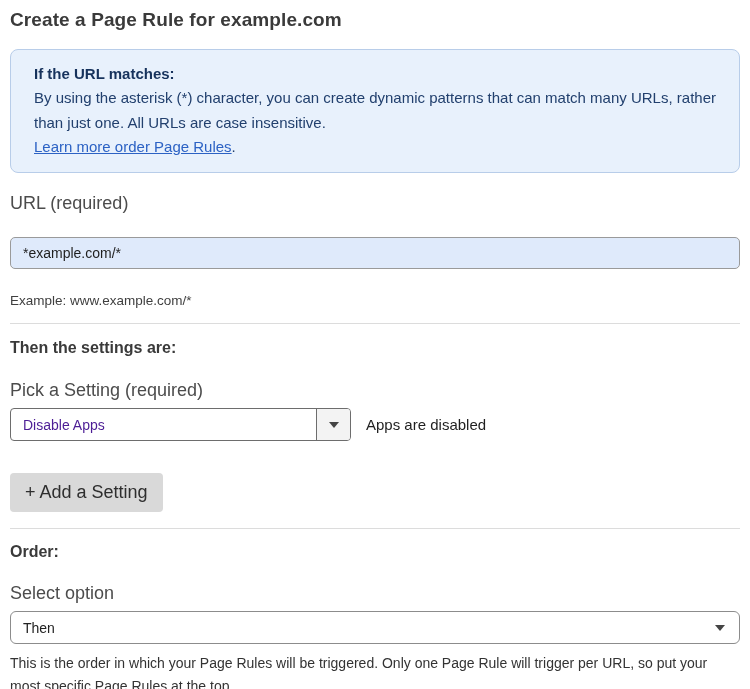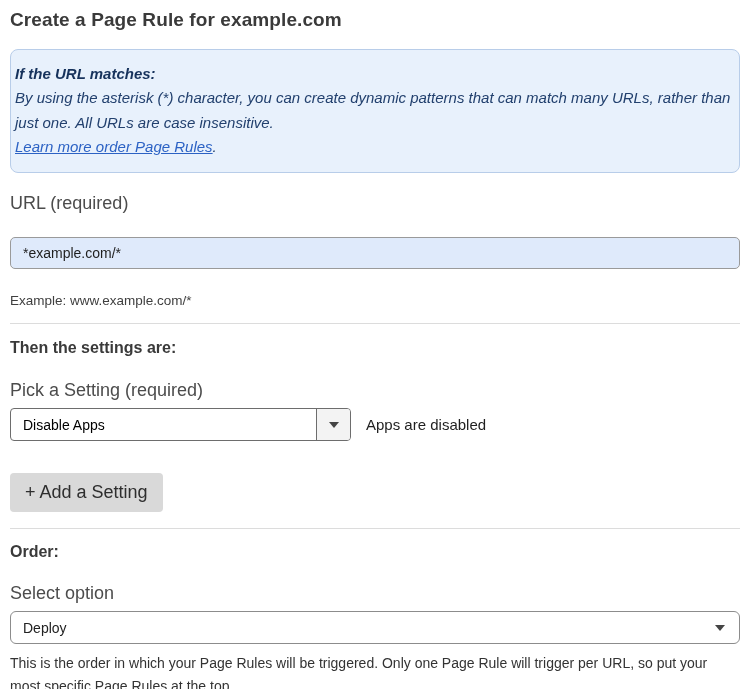--- a/index.html
+++ b/index.html
@@ -19,25 +19,24 @@
     color: #3a3a3a;
     letter-spacing: 0.1px;
   }
 
   
   .info-box {
     margin-top: 18px;
     background: #e8f1fc;
     border: 1px solid #b8cde9;
     border-radius: 8px;
-    padding: 12px 4px 13px;
+    padding: 12px 23px 13px;
     color: #1e3a66;
     font-size: 15px;
     line-height: 1.62;
-    font-style: italic;
   }
   .info-heading {
     font-weight: bold;
     color: #16325c;
     font-size: 15px;
   }
   .info-body { color: #22406e; }
   .info-link {
     color: #2c62c4;
     text-decoration: underline;
@@ -101,21 +100,21 @@
     align-items: stretch;
     cursor: pointer;
     overflow: hidden;
   }
   .combo-value {
     flex: 1;
     padding: 0 12px;
     display: flex;
     align-items: center;
     font-size: 14px;
-    color: #000000;
+    color: #4c1d95;
   }
   .combo-btn {
     width: 34px;
     background: #f3f3f3;
     border-left: 1px solid #6d6d6d;
     display: flex;
     align-items: center;
     justify-content: center;
     cursor: pointer;
   }
@@ -231,21 +230,21 @@
 
   <button class="add-setting-btn">+ Add a Setting</button>
 
   <hr class="divider" style="margin-top:16px;">
 
   <h2 class="section-heading" style="margin-top:14px;">Order:</h2>
 
   <div class="field-label order-label">Select option</div>
 
   <div class="order-select">
-    <span>Deploy</span>
+    <span>Then</span>
     <span class="caret-down"></span>
   </div>
 
   <div class="order-help">This is the order in which your Page Rules will be triggered. Only one Page Rule will trigger per URL, so put your most specific Page Rules at the top.</div>
 
   <hr class="divider">
 
   <div class="footer">
     <button class="btn btn-gray">Cancel</button>
     <button class="btn btn-gray">Save as Draft</button>

